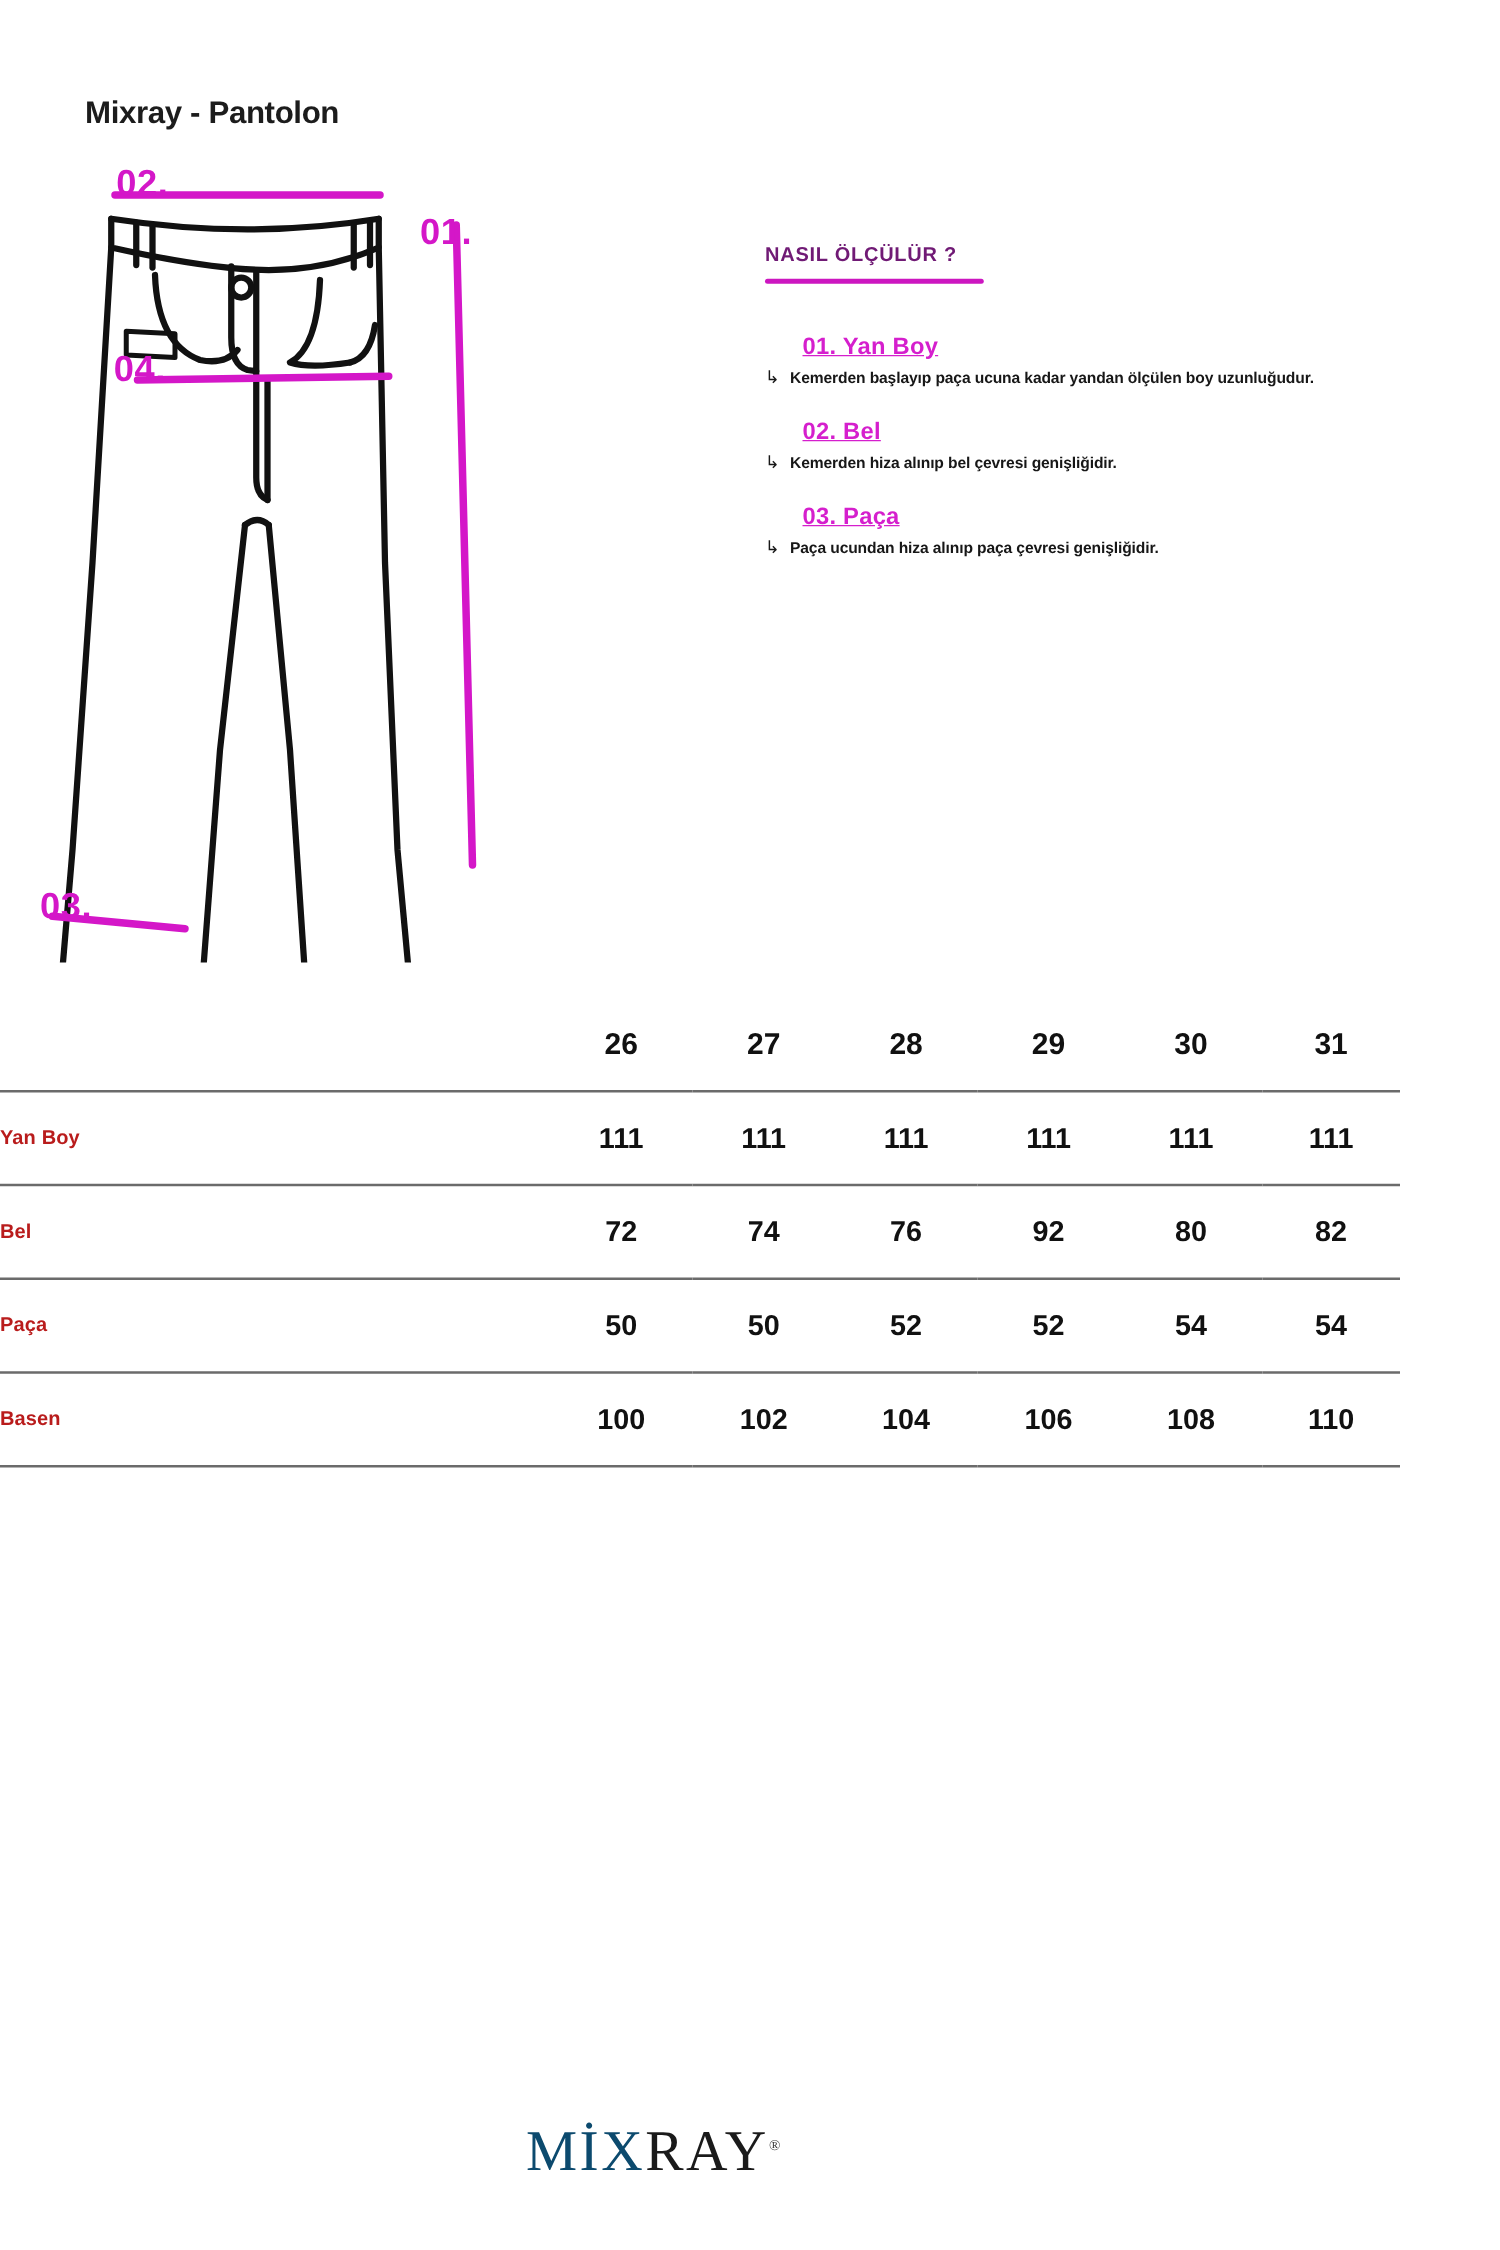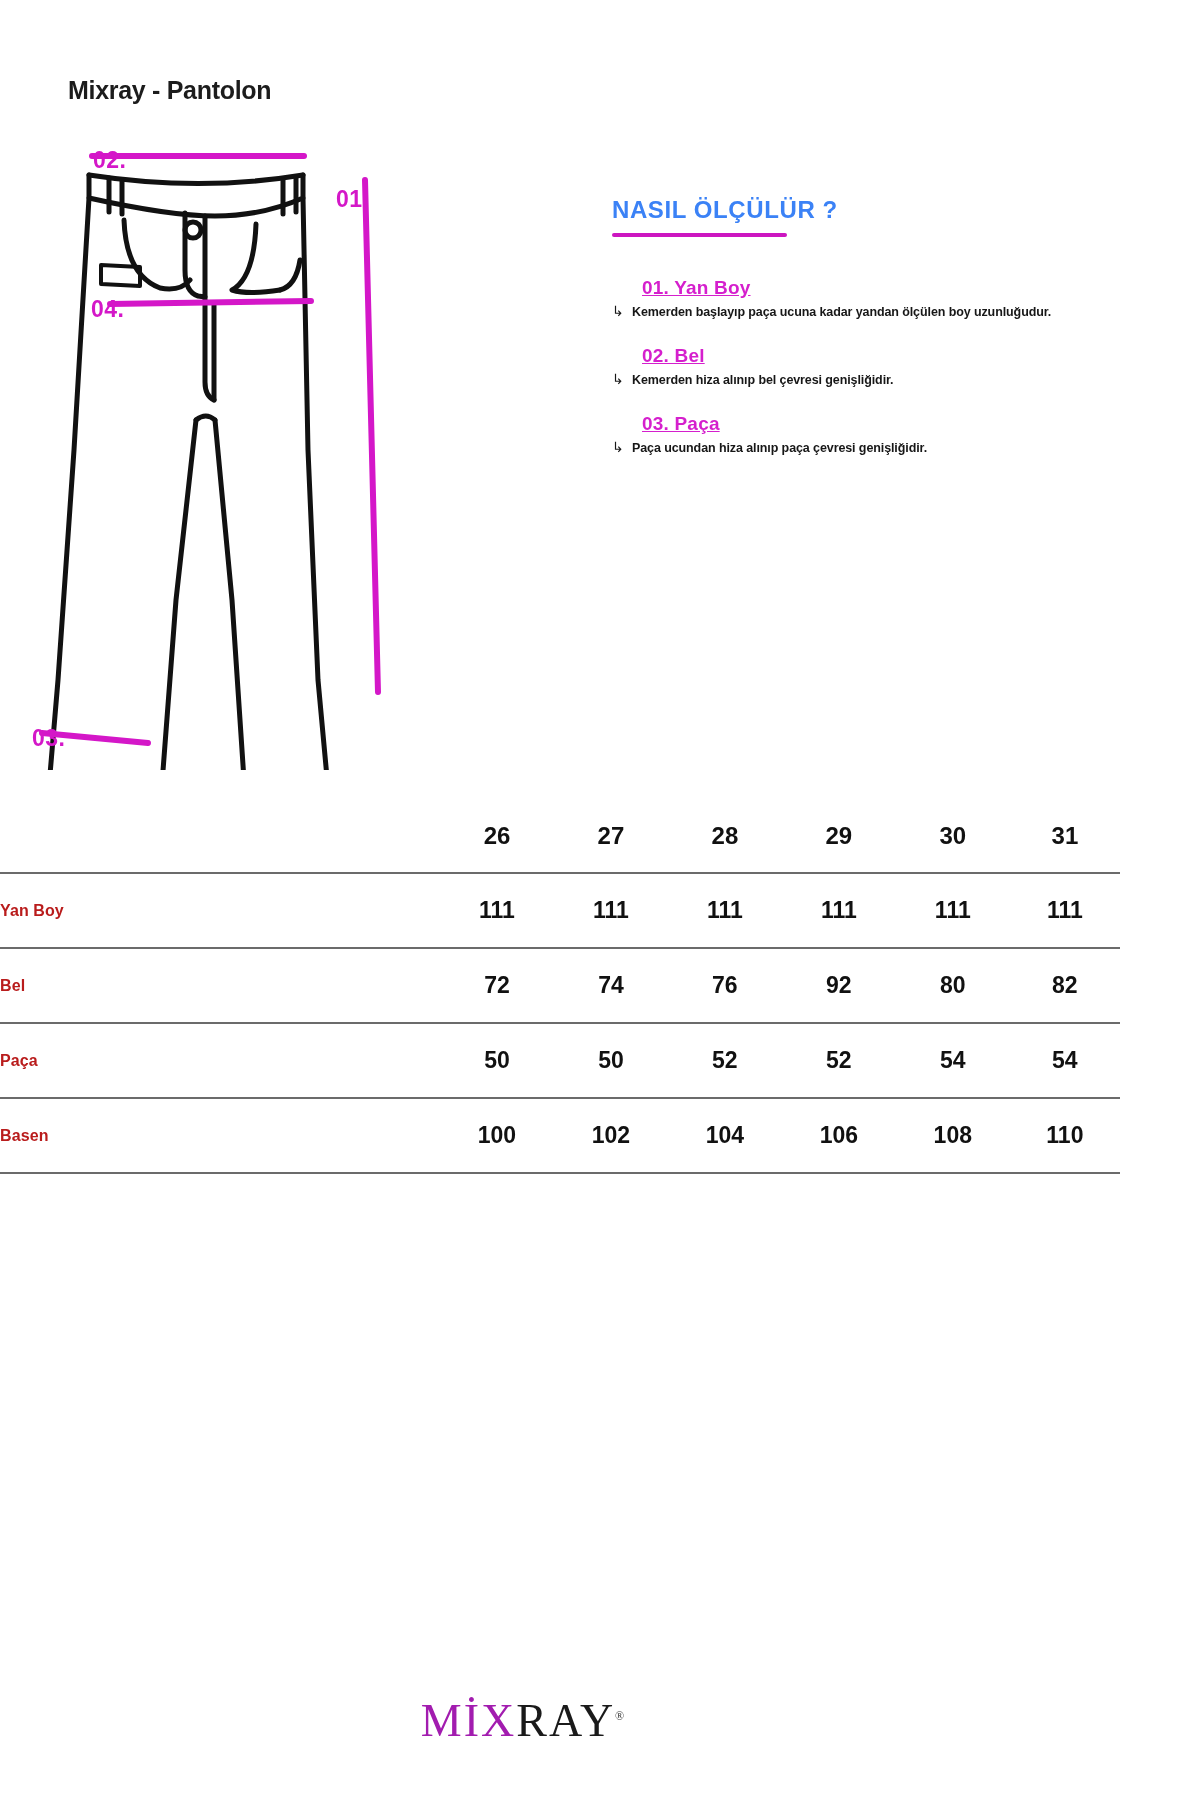--- a/index.html
+++ b/index.html
@@ -32,42 +32,41 @@
     position: absolute;
     left: 0px;
     top: 120px;
     width: 480px;
     height: 650px;
   }
   .diagram svg { display: block; }
 
   .diag-label {
     position: absolute;
-    font-size: 23px;
+    font-size: 29px;
     font-weight: bold;
     color: #d417c8;
     letter-spacing: 0.5px;
-    margin-top: 16px;
   }
   .lbl-02 { left: 93px; top: 11px; }
   .lbl-01 { left: 336px; top: 50px; }
   .lbl-04 { left: 91px; top: 160px; }
   .lbl-03 { left: 32px; top: 589px; }
 
   
   .howto {
     position: absolute;
     left: 612px;
     top: 196px;
     width: 520px;
   }
   .howto-title {
-    font-size: 24px;
-    font-weight: bold;
-    color: #3b82f6;
+    font-size: 16px;
+    font-weight: bold;
+    color: #701a75;
     letter-spacing: 0.6px;
   }
   .howto-rule {
     margin-top: 9px;
     width: 175px;
     height: 4px;
     background: #cc16c0;
     border-radius: 2px;
   }
   .howto-list {
@@ -151,21 +150,21 @@
     position: absolute;
     left: 0;
     top: 1694px;
     width: 1045px;
     text-align: center;
     font-family: "Liberation Serif", serif;
     font-size: 46px;
     letter-spacing: 2px;
     white-space: nowrap;
   }
-  .brand .mix { color: #a21caf; }
+  .brand .mix { color: #0c4a6e; }
   .brand .ray { color: #1a1a1a; }
   .brand .reg {
     font-size: 12px;
     vertical-align: super;
     color: #3a3a3a;
     letter-spacing: 0;
   }
 </style>
 </head>
 <body>

